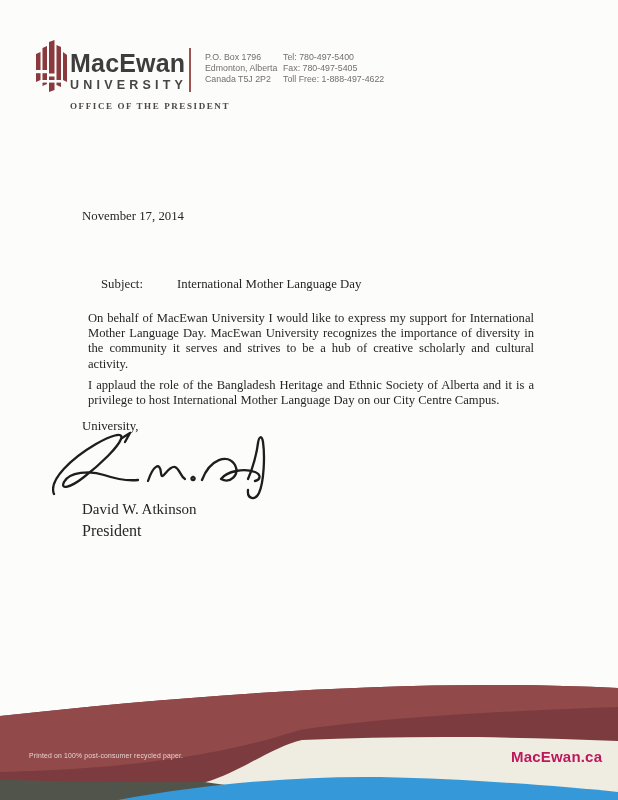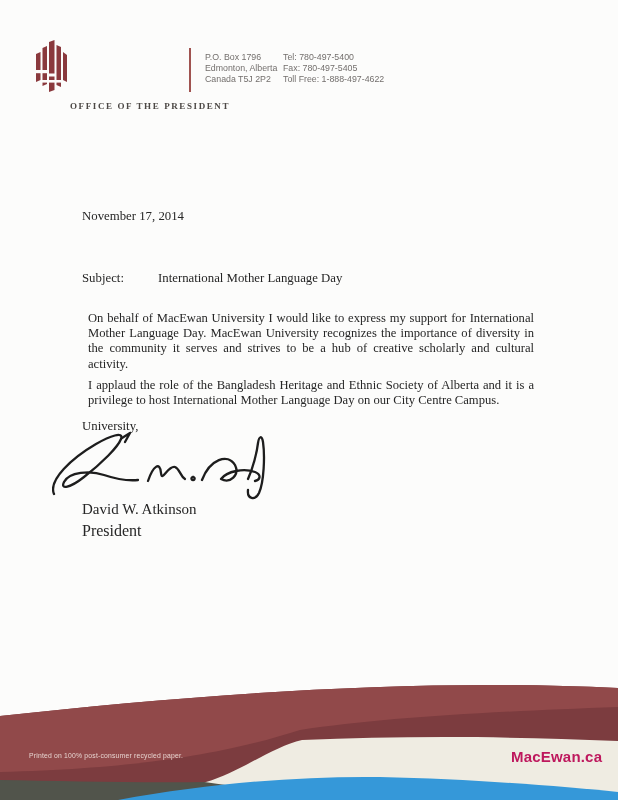--- a/index.html
+++ b/index.html
@@ -23,21 +23,21 @@
     position:absolute;top:52px;font-size:8.8px;line-height:10.8px;color:#736f6d;
   }
   .lh-col.addr{left:205px;}
   .lh-col.contact{left:283px;}
   
   .letter{
     position:absolute;left:82px;width:452px;
     font-family:"Liberation Serif",serif;color:#262626;
   }
   .date{top:209px;font-size:12.8px;}
-  .subject{top:271px;font-size:12.8px;display:flex;}
+  .subject{top:277px;font-size:12.8px;display:flex;margin-left:19px;}
   .subject .lbl{width:76px;flex:none;}
   .body-text{top:311px;font-size:12.6px;line-height:15.2px;text-align:justify;}
   .body-text p{margin:0 0 6px 6px;}
   .closing{top:419px;font-size:12.8px;}
   .sig-svg{position:absolute;left:52px;top:430px;}
   .signer-name{top:501px;font-size:15px;}
   .signer-title{top:522px;font-size:16px;}
   
   .footer-wave{position:absolute;left:0;top:600px;width:618px;height:200px;}
   .recycled{
@@ -62,20 +62,24 @@
         <polygon points="13,2  18.5,0 18.5,50 13,52"></polygon>
         <polygon points="20.5,5 25,7 25,47 20.5,45"></polygon>
         <polygon points="27,12 31,15 31,42 27,40"></polygon>
       </g>
       <rect x="0" y="30" width="12" height="3.2" fill="#fcfcfb"></rect>
       <rect x="5" y="40" width="21" height="2.6" fill="#fcfcfb"></rect>
       <rect x="12" y="33.5" width="7.5" height="3" fill="#fcfcfb"></rect>
     </svg>
   </div>
 
+  <div class="wordmark">
+    <div class="name">MacEwan</div>
+    <div class="univ">UNIVERSITY</div>
+  </div>
 
   <div class="office">OFFICE OF THE PRESIDENT</div>
 
   <div class="lh-divider"></div>
 
   <div class="lh-col addr">
     <div>P.O. Box 1796</div>
     <div>Edmonton, Alberta</div>
     <div>Canada T5J 2P2</div>
   </div>

